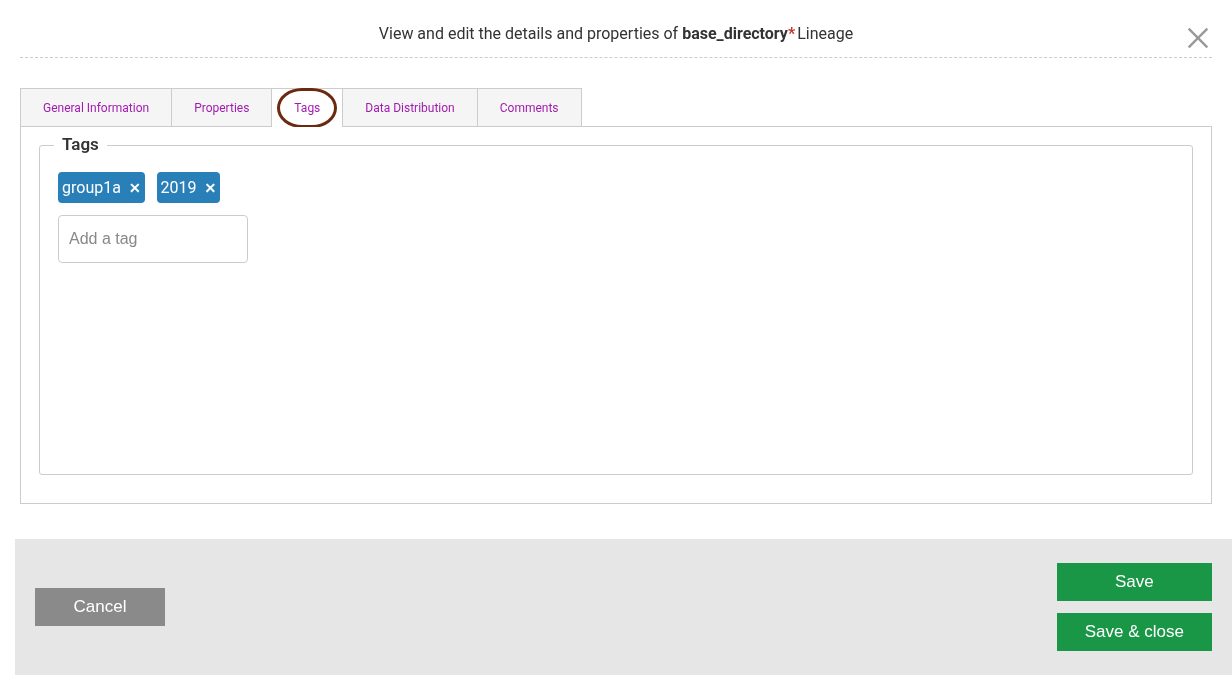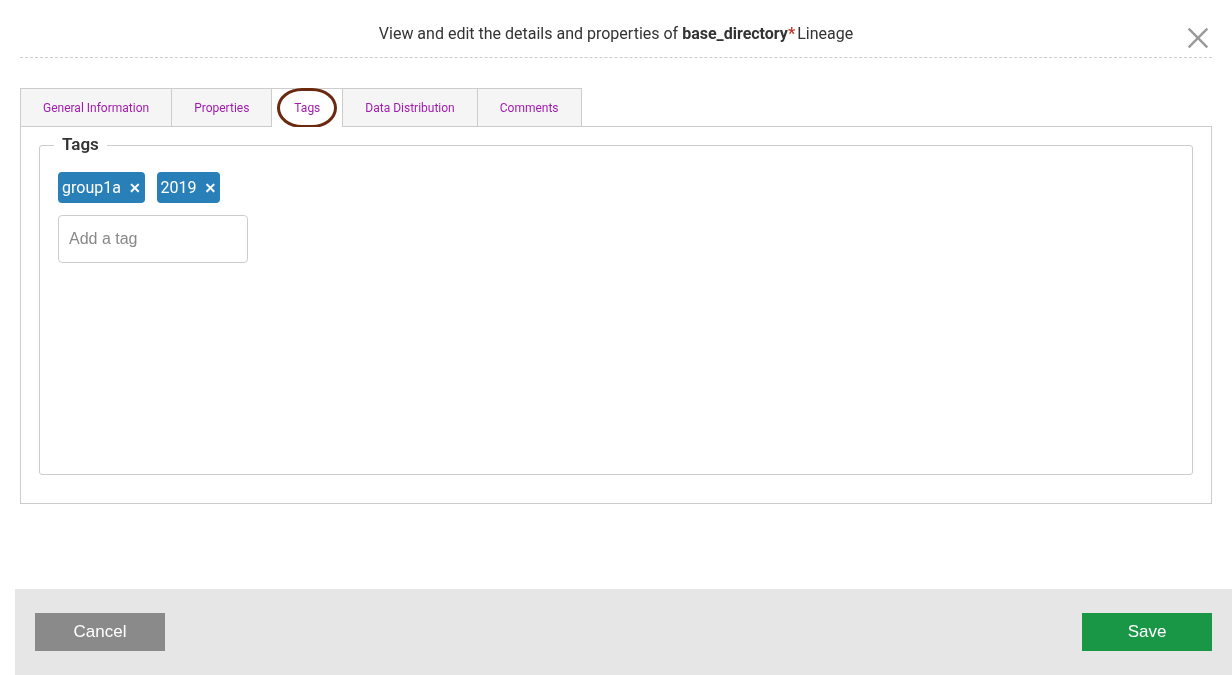--- a/index.html
+++ b/index.html
@@ -213,14 +213,15 @@
 
       <input type="text" class="tag-input" placeholder="Add a tag" style="">
     </div>
   </div>
 </div>
 
 <div class="footer">
   <button class="btn btn-cancel">Cancel</button>
   <div class="footer-right">
     <button class="btn btn-green">Save</button>
+    <button class="btn btn-green">Save &amp; close</button>
   </div>
 </div>
 
 </body></html>

